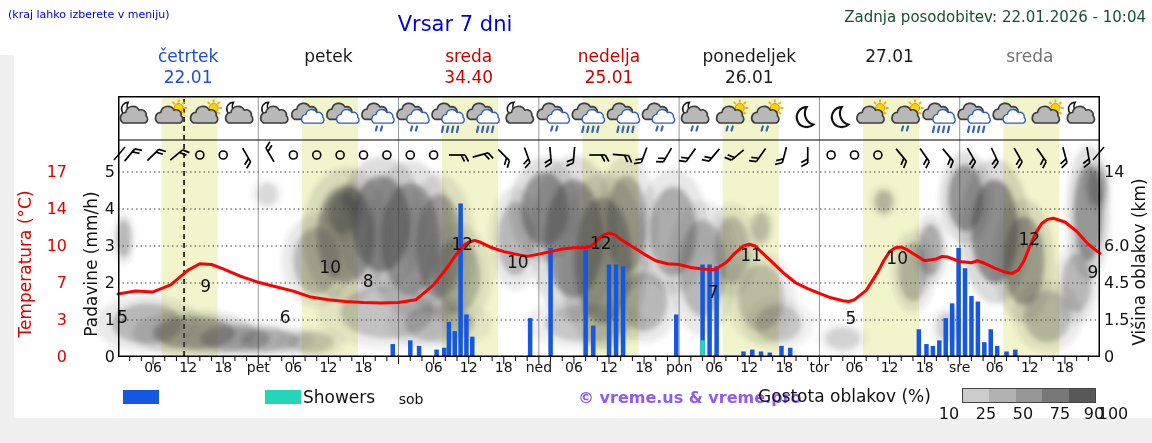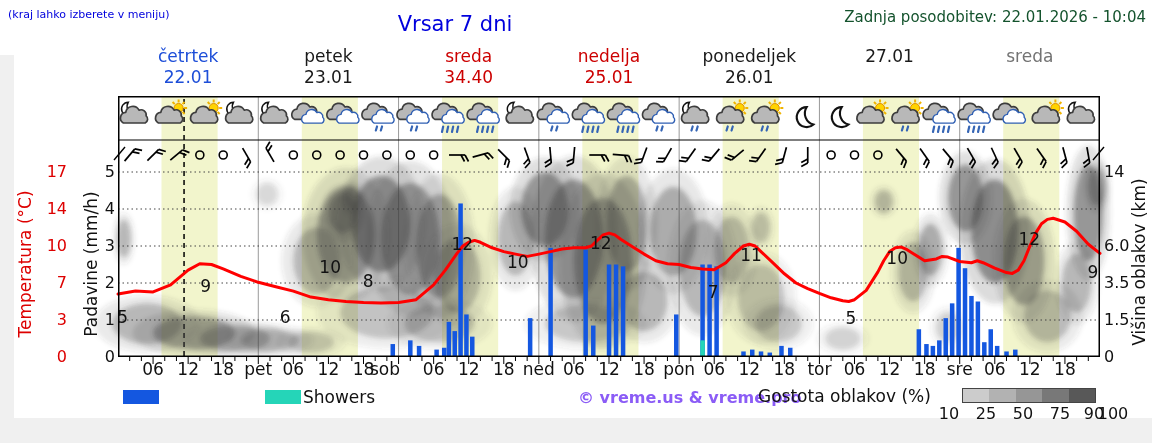--- a/index.html
+++ b/index.html
@@ -7,21 +7,21 @@
        font-family:"DejaVu Sans","Liberation Sans",sans-serif;color:#111;}
   .abs{position:absolute;}
   .hint{left:8px;top:8px;font-size:11px;color:#0000dd;}
   .title{left:455px;top:12px;transform:translateX(-50%);font-size:21px;color:#0000dd;white-space:nowrap;}
   .updated{right:6px;top:8px;font-size:15px;color:#14532d;}
   #day-row{left:118px;top:46px;width:982px;display:flex;text-align:center;}
   #day-row .cell{flex:1;font-size:17px;line-height:21px;}
   .vlab{position:absolute;white-space:nowrap;transform:translate(-50%,-50%) rotate(-90deg);font-size:17px;}
   .tick{position:absolute;font-size:16px;line-height:20px;}
   #time-row{left:118px;top:359px;width:982px;height:22px;}
-  #time-row span{position:absolute;transform:translateX(-50%);font-size:17px;white-space:nowrap;}
+  #time-row span{position:absolute;transform:translateX(-50%);font-size:14px;white-space:nowrap;}
   .legend-text{font-size:17px;}
   .swatch{position:absolute;width:36px;height:14px;}
   #grayscale-bar{left:962px;top:388px;width:134px;height:15px;display:flex;border:1px solid #444;box-sizing:border-box;}
   #grayscale-bar div{flex:1;}
   #grayscale-ticks span{position:absolute;transform:translateX(-50%);font-size:16px;top:404px;}
   .strip{background:#f0f0f0;}
 </style>
 </head>
 <body>
 
@@ -33,21 +33,20 @@
   <div class="abs title">Vrsar 7 dni</div>
   <div class="abs updated">Zadnja posodobitev: 22.01.2026 - 10:04</div>
 
   <div id="day-row" class="abs">
       <div class="cell" style="color: #1d4ed8;">
         <div>četrtek</div>
         <div>22.01</div>
       </div>
       <div class="cell" style="color: rgb(26, 26, 26);">
         <div>petek</div>
-        <div>23.01</div>
       </div>
       <div class="cell" style="color: rgb(204, 0, 0);">
         <div>sreda</div>
         <div>34.40</div>
       </div>
       <div class="cell" style="color: rgb(204, 0, 0);">
         <div>nedelja</div>
         <div>25.01</div>
       </div>
       <div class="cell" style="color: rgb(26, 26, 26);">
@@ -79,21 +78,21 @@
       <span class="tick" style="left: 93px; width: 22px; text-align: right; top: 199px;">4</span>
       <span class="tick" style="left: 93px; width: 22px; text-align: right; top: 236px;">3</span>
       <span class="tick" style="left: 93px; width: 22px; text-align: right; top: 273px;">2</span>
       <span class="tick" style="left: 93px; width: 22px; text-align: right; top: 310px;">1</span>
       <span class="tick" style="left: 93px; width: 22px; text-align: right; top: 347px;">0</span>
     </div>
   <div id="cloud-ticks">
       <span class="tick" style="left: 1104px; width: 40px; text-align: left; top: 162px;">14</span>
       <span class="tick" style="left: 1156px; width: 40px; text-align: right; top: 199px; font-weight: bold;">9.0</span>
       <span class="tick" style="left: 1104px; width: 40px; text-align: left; top: 236px;">6.0</span>
-      <span class="tick" style="left: 1104px; width: 40px; text-align: left; top: 273px;">3.5</span>
+      <span class="tick" style="left: 1104px; width: 40px; text-align: left; top: 273px;">4.5</span>
       <span class="tick" style="left: 1104px; width: 40px; text-align: left; top: 310px;">1.5</span>
       <span class="tick" style="left: 1104px; width: 40px; text-align: left; top: 347px;">0</span>
     </div>
 
   <svg id="chart" class="abs" style="left:118px;top:96px;overflow:visible;" width="982" height="275" viewBox="0 0 982 275">
       <defs>
         <filter id="cblur" x="-30%" y="-30%" width="160%" height="160%">
           <feGaussianBlur stdDeviation="2.6"></feGaussianBlur>
         </filter>
       </defs>
@@ -738,21 +737,21 @@
     </svg>
 
   <div id="time-row" class="abs">
       <span style="left: 35.0714px;">06</span>
       <span style="left: 70.1429px;">12</span>
       <span style="left: 105.214px;">18</span>
       <span style="left: 140.286px;">pet</span>
       <span style="left: 175.357px;">06</span>
       <span style="left: 210.429px;">12</span>
       <span style="left: 245.5px;">18</span>
-      <span style="left: 267px;">sob</span>
+      <span style="left: 293px; margin-top: 32px;">sob</span>
       <span style="left: 315.643px;">06</span>
       <span style="left: 350.714px;">12</span>
       <span style="left: 385.786px;">18</span>
       <span style="left: 420.857px;">ned</span>
       <span style="left: 455.929px;">06</span>
       <span style="left: 491px;">12</span>
       <span style="left: 526.071px;">18</span>
       <span style="left: 561.143px;">pon</span>
       <span style="left: 596.214px;">06</span>
       <span style="left: 631.286px;">12</span>

